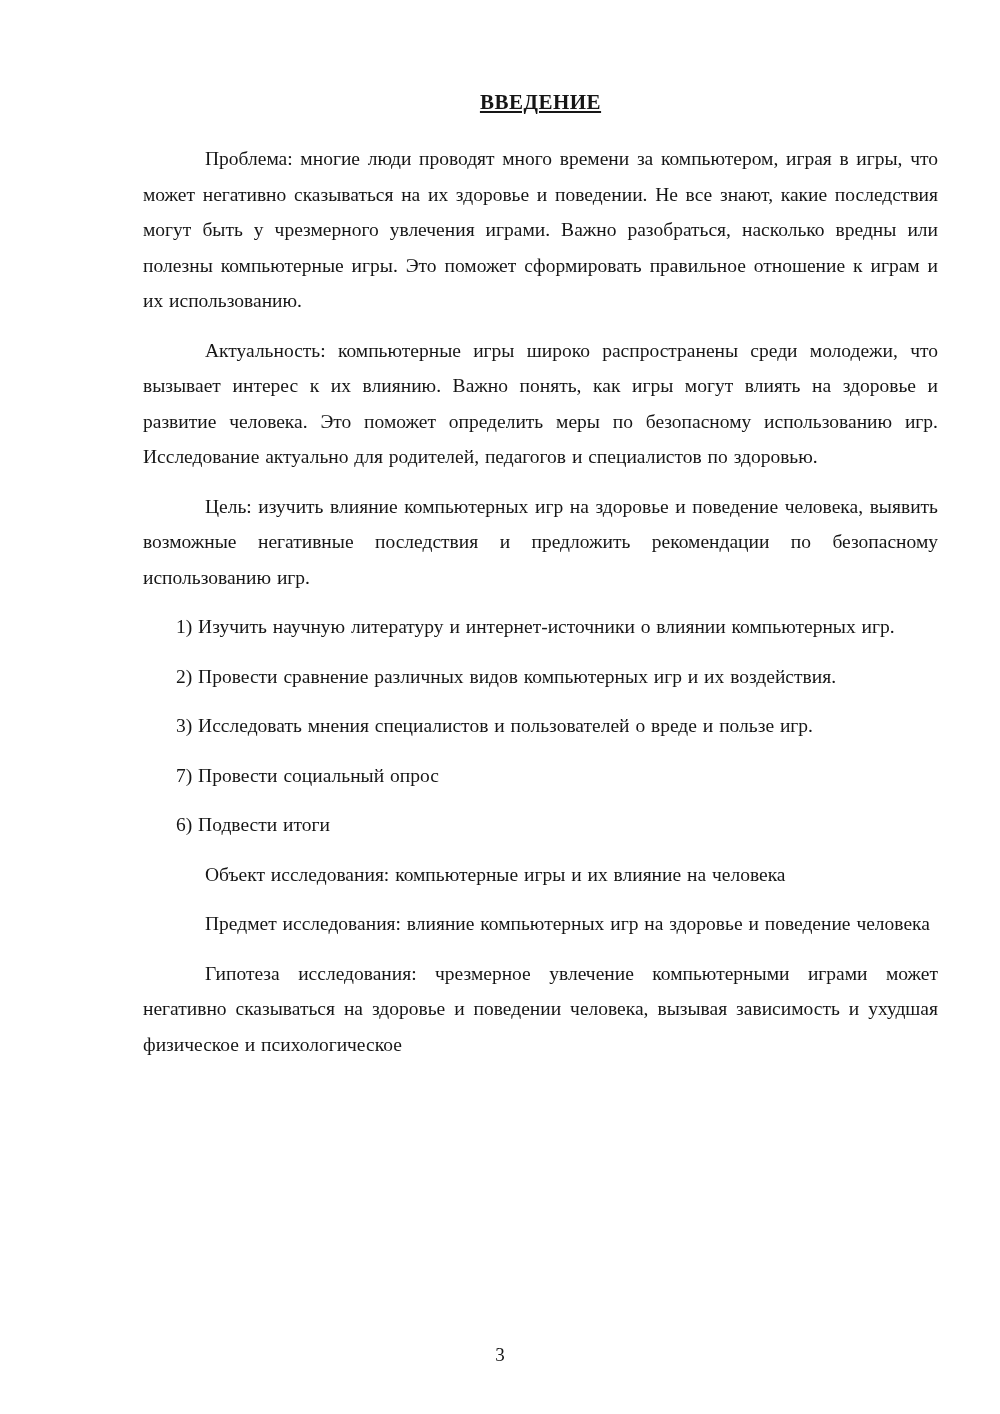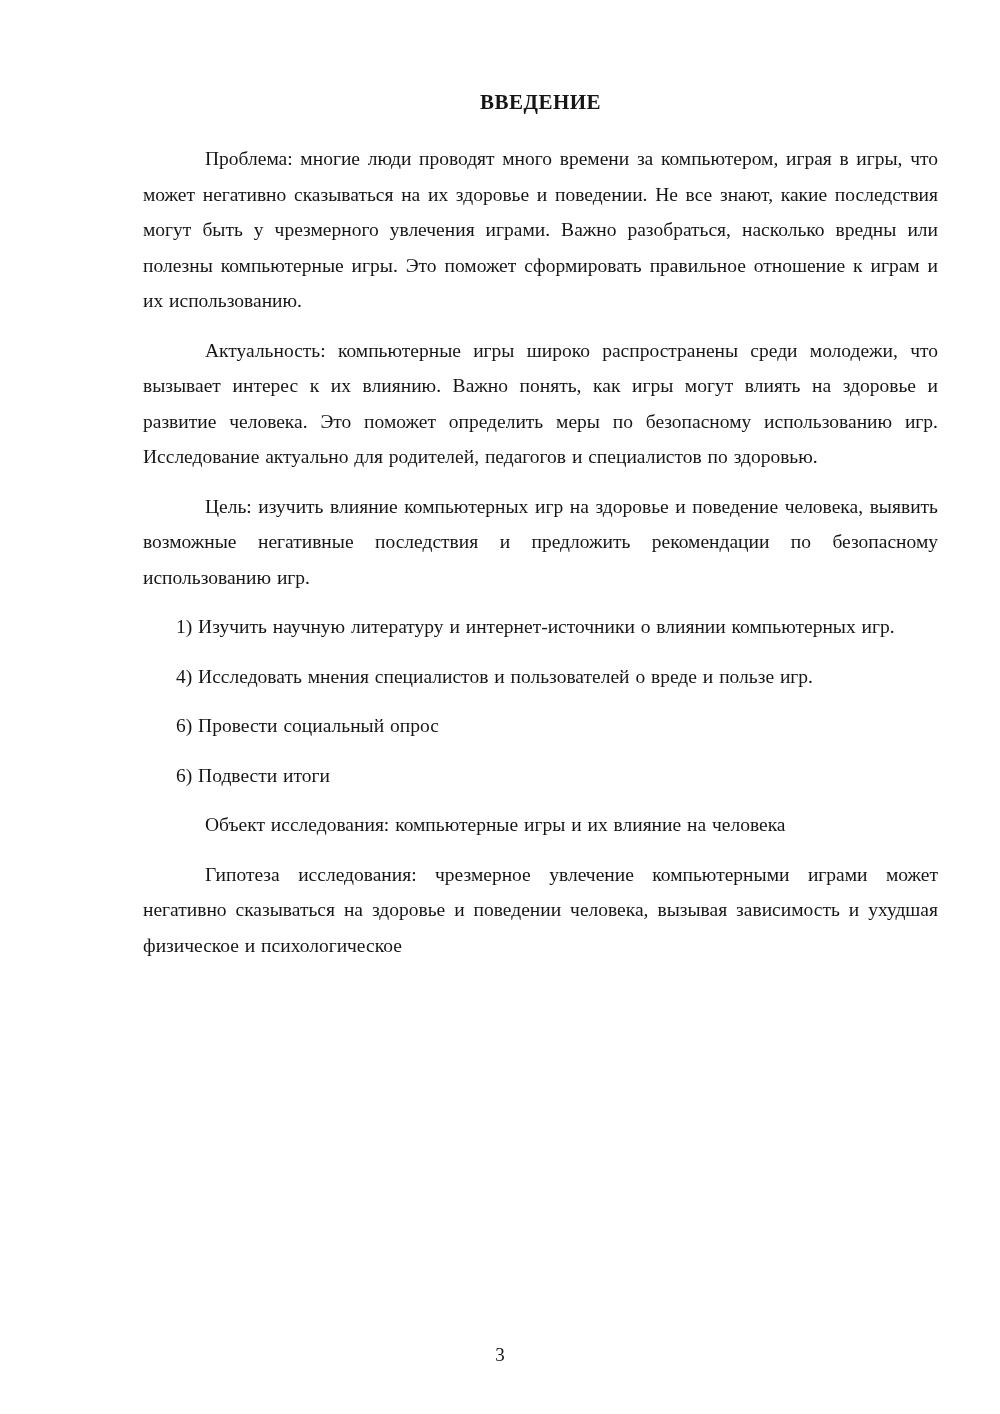--- a/index.html
+++ b/index.html
@@ -21,20 +21,21 @@
     height: 1414px;
     padding: 90px 62px 0 143px;
     position: relative;
   }
   .doc-title {
     font-size: 21px;
     font-weight: bold;
     text-align: center;
     margin: 0 0 26px 0;
     letter-spacing: 0.5px;
+    text-decoration: underline;
   }
   p.para {
     font-size: 19.5px;
     line-height: 35.5px;
     text-align: justify;
     margin: 0 0 14px 0;
     word-spacing: 1px;
   }
   p.body-indent {
     text-indent: 62px;
@@ -61,27 +62,29 @@
 
   <p class="para body-indent">Проблема: многие люди проводят много времени за компьютером, играя в игры, что может негативно сказываться на их здоровье и поведении. Не все знают, какие последствия могут быть у чрезмерного увлечения играми. Важно разобраться, насколько вредны или полезны компьютерные игры. Это поможет сформировать правильное отношение к играм и их использованию.</p>
 
   <p class="para body-indent">Актуальность: компьютерные игры широко распространены среди молодежи, что вызывает интерес к их влиянию. Важно понять, как игры могут влиять на здоровье и развитие человека. Это поможет определить меры по безопасному использованию игр. Исследование актуально для родителей, педагогов и специалистов по здоровью.</p>
 
   <p class="para body-indent">Цель: изучить влияние компьютерных игр на здоровье и поведение человека, выявить возможные негативные последствия и предложить рекомендации по безопасному использованию игр.</p>
 
 
   <p class="para list-indent">1) Изучить научную литературу и интернет-источники о влиянии компьютерных игр.</p>
 
+  <p class="para list-indent">2) Провести сравнение различных видов компьютерных игр и их воздействия.</p>
 
-  <p class="para list-indent">4) Исследовать мнения специалистов и пользователей о вреде и пользе игр.</p>
+  <p class="para list-indent">3) Исследовать мнения специалистов и пользователей о вреде и пользе игр.</p>
 
-  <p class="para list-indent">6) Провести социальный опрос</p>
+  <p class="para list-indent">7) Провести социальный опрос</p>
 
   <p class="para list-indent">6) Подвести итоги</p>
 
   <p class="para body-indent">Объект исследования: компьютерные игры и их влияние на человека</p>
 
+  <p class="para body-indent">Предмет исследования: влияние компьютерных игр на здоровье и поведение человека</p>
 
   <p class="para body-indent">Гипотеза исследования: чрезмерное увлечение компьютерными играми может негативно сказываться на здоровье и поведении человека, вызывая зависимость и ухудшая физическое и психологическое</p>
 
 </div>
 
 <div class="page-number">3</div>
 
 </body></html>

